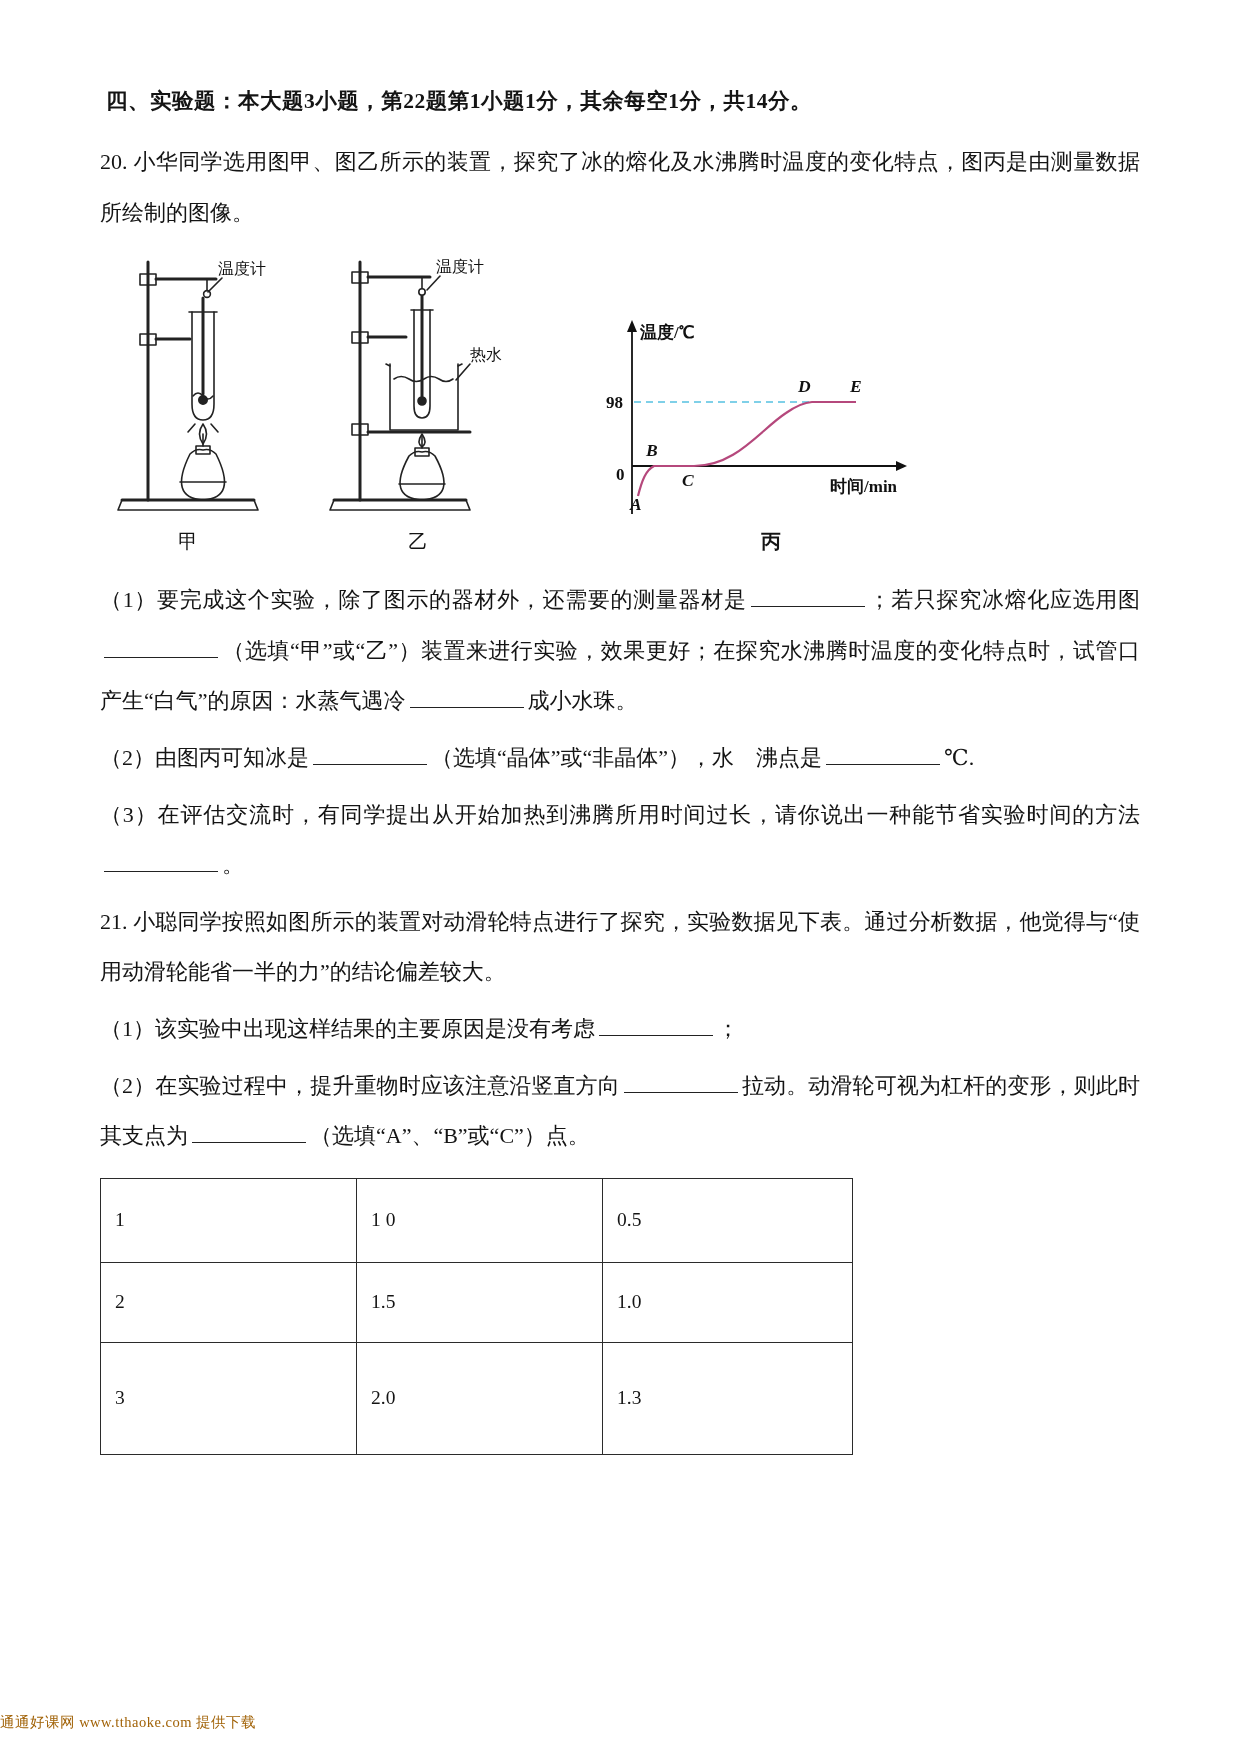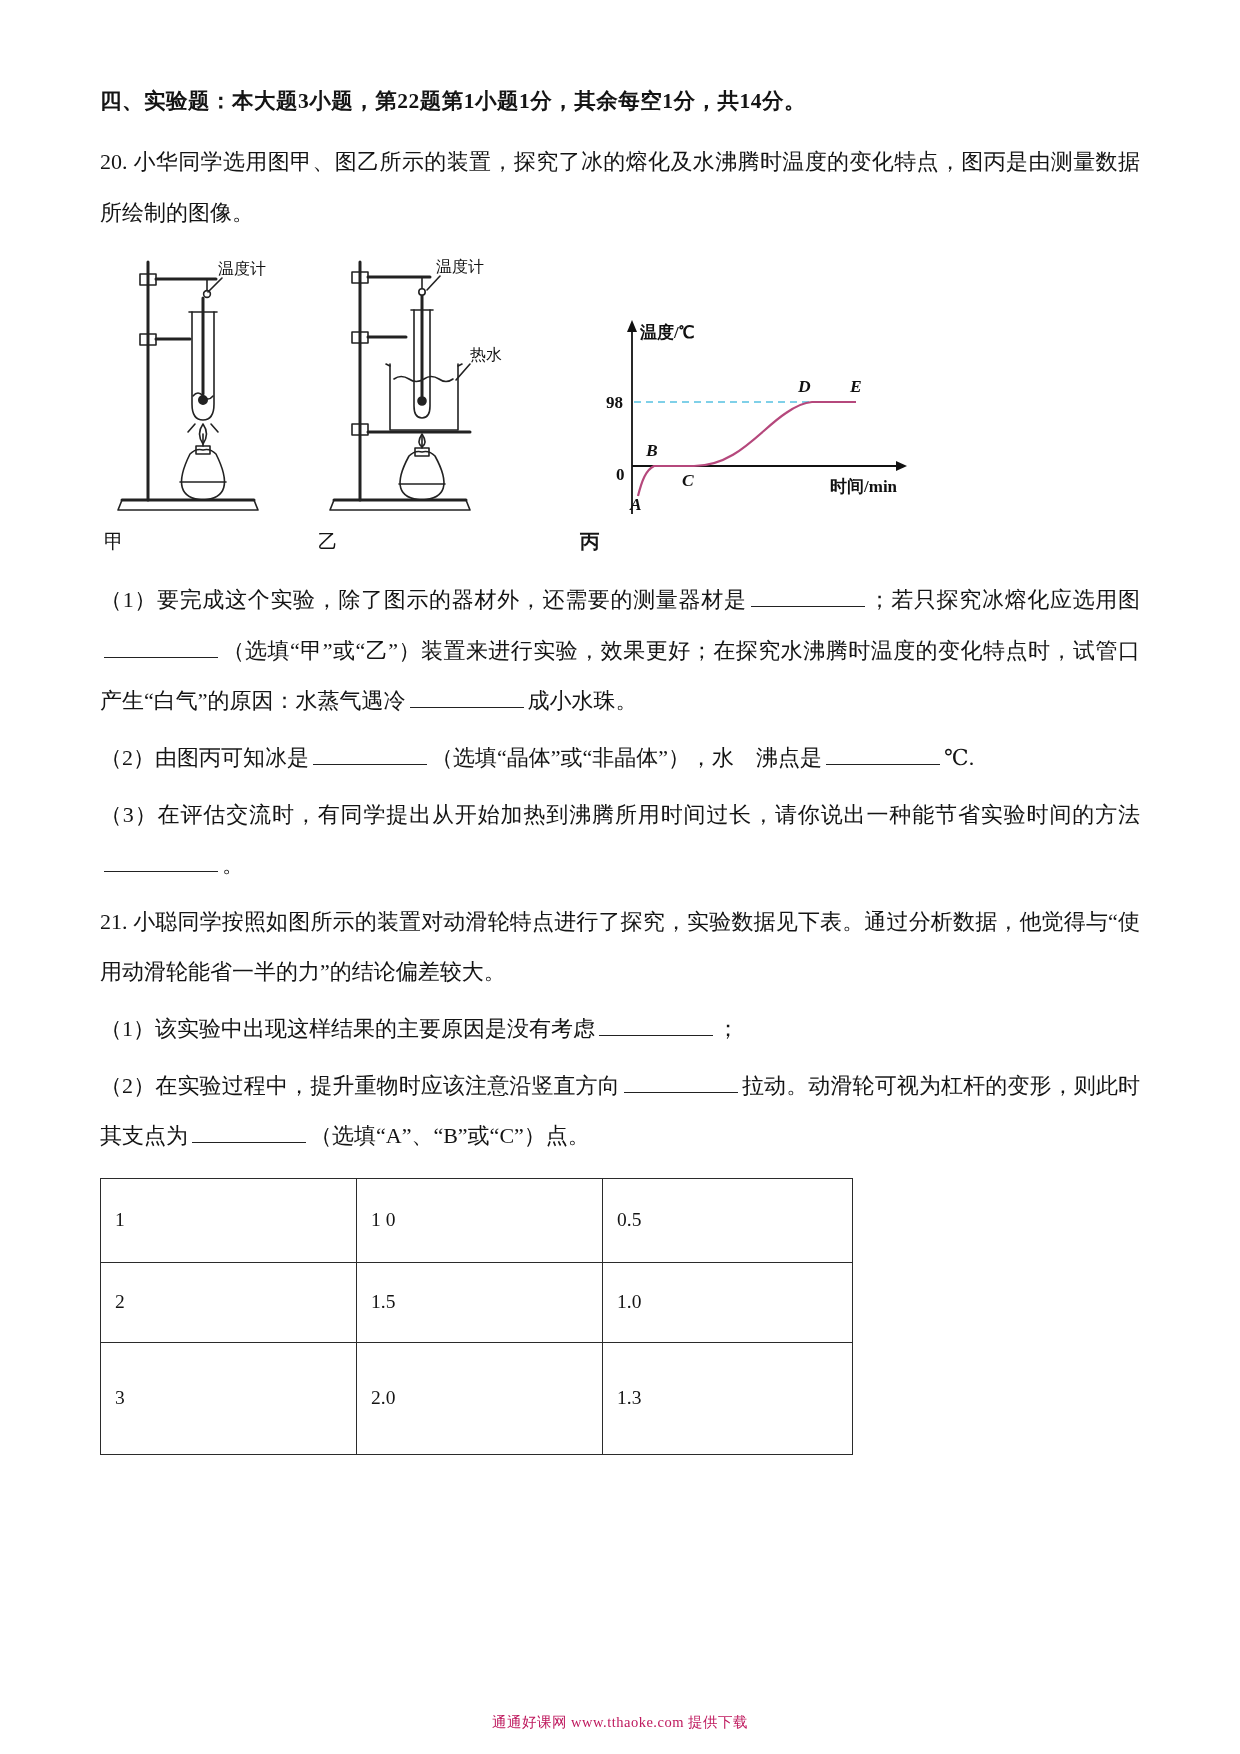--- a/index.html
+++ b/index.html
@@ -1,49 +1,49 @@
 <!DOCTYPE html>
 <html><head>
 <meta charset="utf-8">
 <style>
   html,body{margin:0;padding:0;}
   body{
     width:1240px;min-height:1754px;background:#ffffff;color:#141414;
     font-family:"Liberation Serif","DejaVu Serif",serif;position:relative;
   }
   .page{padding:86px 100px 0 100px;}
-  .section-title{font-size:21.5px;font-weight:700;margin:0 0 22px 0;letter-spacing:.5px;}
+  .section-title{font-size:21.5px;font-weight:700;margin:0 0 22px 6px;letter-spacing:.5px;}
   .para{font-size:22px;line-height:2.3;margin:0 0 6px 0;text-align:justify;}
   .blank{
     display:inline-block;width:114px;height:1em;
     border-bottom:1.5px solid #222;margin:0 4px;vertical-align:baseline;
   }
   .figure-row{display:flex;align-items:flex-end;margin:10px 0 20px 0;}
-  .sub-fig{display:flex;flex-direction:column;margin:0;}
+  .sub-fig{display:flex;flex-direction:column;align-items:center;margin:0;}
   .sub-fig figcaption{font-size:19.5px;margin-top:4px;}
   .fig-jia{margin-left:4px;}
   .fig-yi{margin-left:46px;}
   .fig-bing{margin-left:62px;font-weight:bold;}
   svg{display:block;}
   .diagram{stroke:#222;fill:none;stroke-width:1.6;stroke-linecap:round;stroke-linejoin:round;}
   .thick{stroke-width:3;}
   .lbl{font-family:"Liberation Serif",serif;font-size:16px;fill:#111;}
   .graph-text{font-family:"Liberation Serif",serif;font-size:17px;fill:#111;}
   .pt{font-style:italic;font-size:17.5px;}
   .exp-table{border-collapse:collapse;table-layout:fixed;margin:16px 0 0 0;}
   .exp-table td,.exp-table th{
     border:1.6px solid #2b2b2b;font-weight:400;text-align:left;
     padding:6px 14px;font-size:19.5px;vertical-align:middle;
   }
   .it{font-style:italic;}
   .va-top{vertical-align:top;padding-top:12px;}
   .va-bottom{vertical-align:bottom;padding-bottom:16px;}
   .footer{
-    position:absolute;bottom:22px;left:0;width:100%;text-align:center;
-    font-size:14.5px;color:#be185d;letter-spacing:.5px;
+    position:absolute;bottom:22px;left:0;width:100%;text-align:left;
+    font-size:14.5px;color:#a16207;letter-spacing:.5px;
   }
 </style>
 </head>
 <body>
 
 <div class="page">
 
   <h2 class="section-title">四、实验题：本大题3小题，第22题第1小题1分，其余每空1分，共14分。</h2>
 
   <p class="para">20. 小华同学选用图甲、图乙所示的装置，探究了冰的熔化及水沸腾时温度的变化特点，图丙是由测量数据所绘制的图像。</p>

